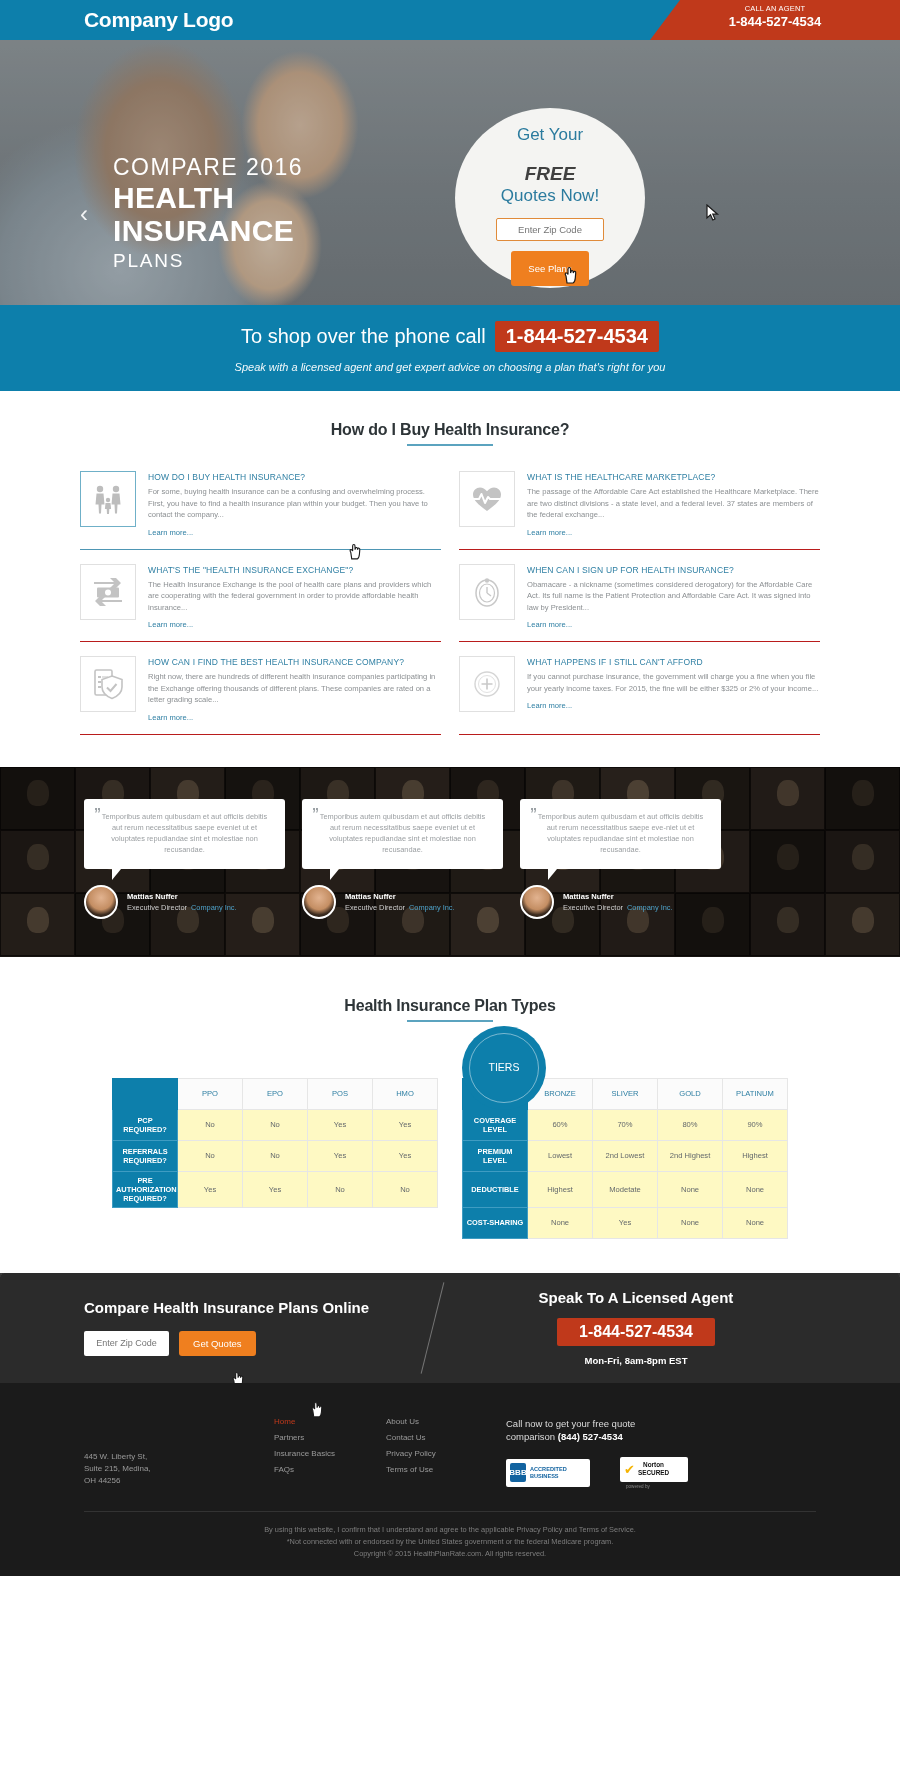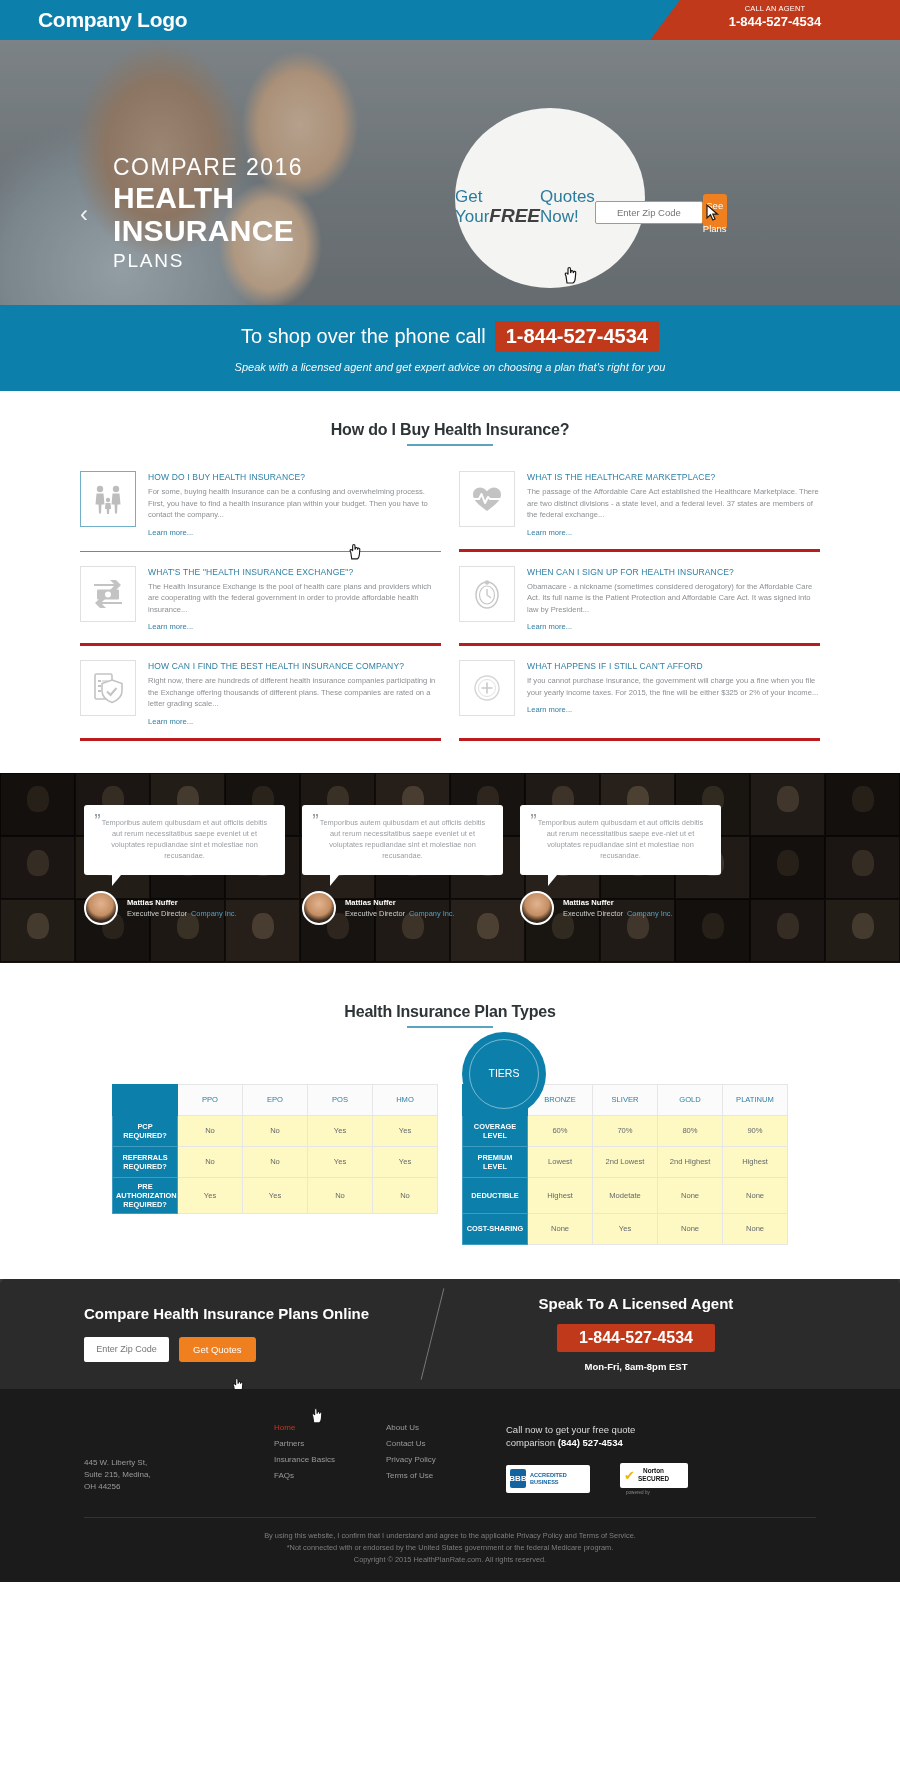--- a/index.html
+++ b/index.html
@@ -11,21 +11,21 @@
     -webkit-font-smoothing: antialiased;
   }
   .page { width: 900px; position: relative; overflow: hidden; }
 
   
   .header {
     height: 40px; background: #0d7fab; position: relative;
     display: flex; align-items: center;
   }
   .logo {
-    color: #fff; font-size: 21px; font-weight: bold; margin-left: 38px;
+    color: #fff; font-size: 21px; font-weight: bold; margin-left: 84px;
     letter-spacing: -0.3px;
   }
   .call-agent {
     position: absolute; right: 0; top: 0; height: 40px; width: 250px;
     background: #c0391b; color: #fff; text-align: center;
     clip-path: polygon(12% 0, 100% 0, 100% 100%, 0% 100%);
     padding-top: 4px;
   }
   .call-agent .ca-label { font-size: 7.5px; letter-spacing: .2px; }
   .call-agent .ca-num { font-size: 13px; font-weight: bold; margin-top: 1px; }
@@ -49,21 +49,21 @@
   .hl-1 { font-size: 23px; font-weight: 300; letter-spacing: 1.5px; line-height: 28px; }
   .hl-2 { font-size: 30px; font-weight: bold; letter-spacing: .3px; line-height: 33px; }
   .hl-3 { font-size: 19px; font-weight: 300; letter-spacing: 1.8px; line-height: 28px; }
   .hero-arrow {
     position: absolute; left: 80px; top: 160px; color: #fff; font-size: 24px;
     font-weight: 300; z-index: 4; opacity: .9;
   }
   .quote-bubble {
     position: absolute; left: 455px; top: 68px; width: 190px; height: 180px;
     background: #f4f4f2; border-radius: 50%; z-index: 5;
-    display: flex; flex-direction: row; align-items: center; padding-top: 17px;
+    display: flex; flex-direction: column; align-items: center; padding-top: 17px;
   }
   .qb-l1 { font-size: 17px; color: #2b7b9e; font-weight: 300; }
   .qb-l2 { font-size: 19px; color: #404040; font-weight: bold; margin-top: 18px; font-style: italic; }
   .qb-l3 { font-size: 17px; color: #2b7b9e; font-weight: 300; margin-top: 1px; }
   .zip-input {
     margin-top: 12px; width: 108px; height: 23px; border: 1px solid #e08b3a;
     background: #fff; border-radius: 2px; color: #e08b3a; font-size: 9.5px;
     text-align: center; line-height: 21px;
   }
   .see-plans {
@@ -93,21 +93,21 @@
   .faq { padding: 30px 0 18px; }
   .section-title {
     text-align: center; font-size: 16px; font-weight: bold; color: #2e3538;
     letter-spacing: -.2px;
   }
   .title-rule { width: 86px; height: 2px; background: #5ba3bf; margin: 5px auto 0; }
   .faq-grid {
     width: 740px; margin: 25px auto 0; display: grid;
     grid-template-columns: 1fr 1fr; column-gap: 18px;
   }
-  .faq-cell { padding-bottom: 12px; border-bottom: 3px solid #b91c1c; margin-bottom: 14px; position: relative; }
+  .faq-cell { padding-bottom: 12px; border-bottom: 1px solid #b91c1c; margin-bottom: 14px; position: relative; }
   .faq-cell.accent { border-bottom: 1px solid #4e96b4; }
   .faq-inner { display: flex; gap: 12px; }
   .faq-icon {
     width: 56px; height: 56px; flex: 0 0 56px; border: 1px solid #e0e0e0;
     display: flex; align-items: center; justify-content: center; background: #fff;
   }
   .faq-icon.accent { border-color: #6fb0c8; }
   .faq-body { flex: 1; padding-top: 1px; }
   .faq-q { font-size: 8.5px; color: #2e7fa3; letter-spacing: .15px; margin-bottom: 4px; }
   .faq-a { font-size: 7.6px; color: #8b8f92; line-height: 11.5px; }

